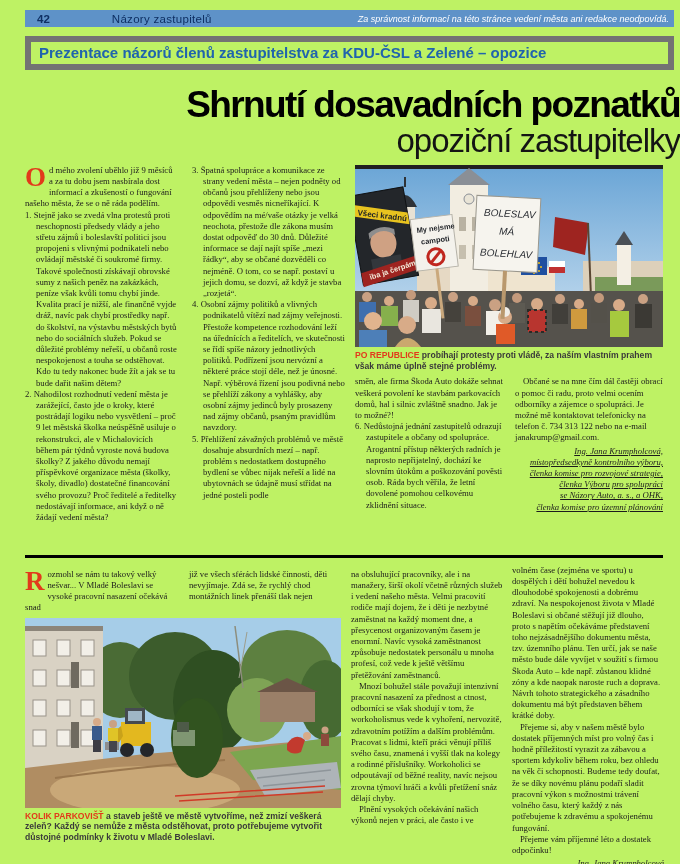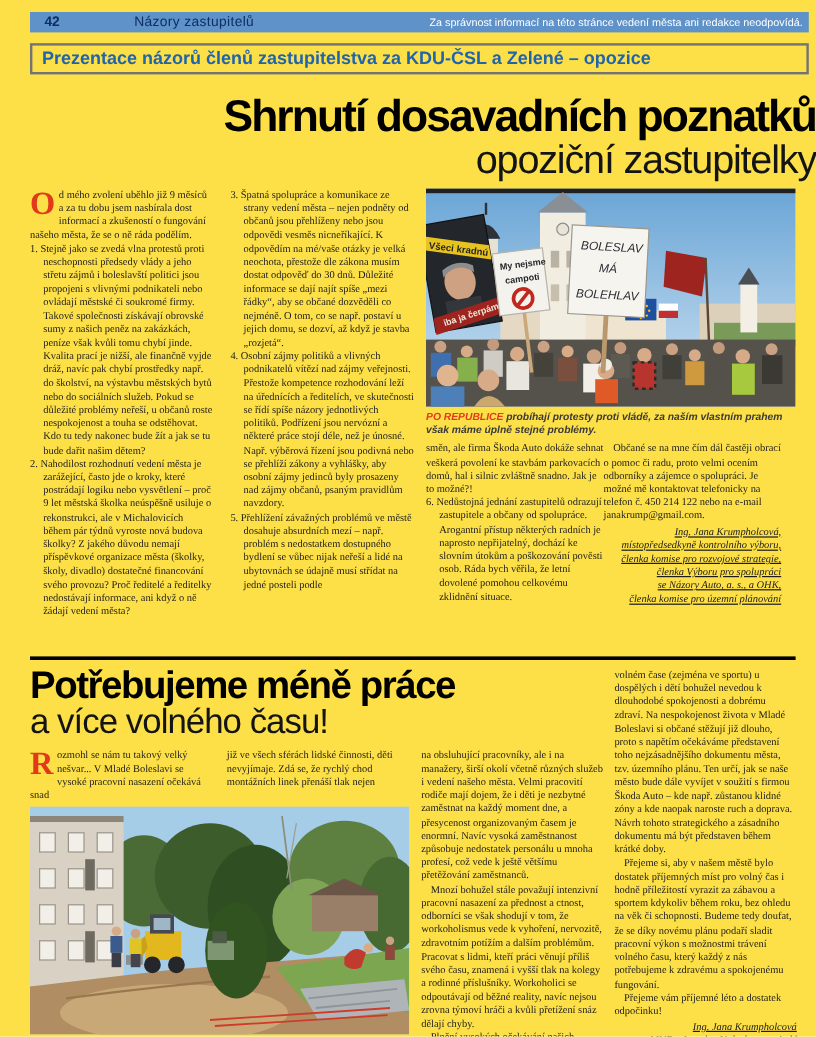--- a/index.html
+++ b/index.html
@@ -1,44 +1,44 @@
 <!DOCTYPE html>
 <html><head>
 <meta charset="utf-8">
 <style>
   html,body{margin:0;padding:0;background:#ffffff;}
-  .page{position:relative;width:680px;height:864px;background:#fde047;overflow:hidden;
+  .page{position:relative;width:680px;height:864px;background:#bef264;overflow:hidden;
         font-family:"Liberation Serif",serif;color:#1c1c1c;}
   
   .topbar{margin:10px 6px 0 25px;height:17px;background:#5e92c8;display:flex;align-items:center;
           font-family:"Liberation Sans",sans-serif;}
   .pagenum{color:#0e2f63;font-weight:bold;font-size:11.5px;margin-left:12px;}
   .section-title{color:#0e2f63;font-weight:normal;font-size:11.5px;margin-left:62px;letter-spacing:.3px;}
-  .disclaimer{margin-left:auto;margin-right:5px;color:#ffffff;font-size:9px;}
-  .banner{margin:9px 6px 16px 25px;border:2px solid #737373;padding:2px 8px 3px 8px;
+  .disclaimer{margin-left:auto;margin-right:5px;color:#ffffff;font-style:italic;font-size:9px;}
+  .banner{margin:9px 6px 16px 25px;border:6px solid #737373;padding:2px 8px 3px 8px;
           font-family:"Liberation Sans",sans-serif;font-weight:bold;font-size:15px;color:#2064ad;}
   
   .h1{margin:6px 0 0 24px;font-family:"Liberation Sans",sans-serif;text-align:right;}
   .h1-bold{font-size:37px;font-weight:bold;letter-spacing:-1.6px;line-height:1.02;color:#000;}
   .h1-light{font-size:33px;font-weight:normal;letter-spacing:-1px;line-height:1.0;color:#141414;}
   
   .bt{font-size:8.7px;line-height:11.2px;text-align:left;}
   .bt p{margin:0;}
   p.item{padding-left:11px;text-indent:-11px;margin:0;}
   .ind{text-indent:8px;}
   .dropcap{float:left;font-size:27px;line-height:22px;font-weight:bold;color:#e2391b;margin:1px 3px 0 0;}
   
   .a1{margin:8px 16px 0 25px;display:flex;gap:10px;}
   .a1-left{width:320px;height:372px;column-count:2;column-gap:14px;column-fill:auto;overflow:hidden;}
   .a1-right{width:308px;}
   .photo-frame{display:block;}
   .caption{font-family:"Liberation Sans",sans-serif;font-weight:bold;font-size:8.6px;line-height:10.8px;
-           color:#3a3a3a;margin:3px 0 0 0;font-style:italic;}
+           color:#3a3a3a;margin:3px 0 0 0;}
   .cap-lead{color:#e2391b;}
-  .a1-bottom{display:flex;margin-top:5px;height:172px;overflow:hidden;}
+  .a1-bottom{display:flex;gap:12px;margin-top:5px;height:172px;overflow:hidden;}
   .a1-bcol{width:148px;}
   .sig{font-style:italic;text-align:right;margin-top:2px;text-decoration:underline;}
   .sig div{white-space:nowrap;}
   
   .rule{height:2.5px;background:#000;margin:7px 17px 0 25px;}
   .a2{margin:5px 16px 0 25px;display:flex;gap:9px;}
   .a2-left{width:478px;}
   .h2{font-family:"Liberation Sans",sans-serif;}
   .h2-bold{font-size:32px;font-weight:bold;letter-spacing:-1.2px;line-height:1.02;color:#000;}
   .h2-light{font-size:29px;font-weight:normal;letter-spacing:-.8px;line-height:1.04;color:#141414;}
@@ -199,42 +199,38 @@
         </g>
       </svg>
       <div class="caption"><span class="cap-lead">PO REPUBLICE</span><span> probíhají protesty proti vládě, za naším vlastním prahem však máme úplně stejné problémy.</span></div>
 
       <div class="a1-bottom bt">
         <div class="a1-bcol">
           <p>směn, ale firma Škoda Auto dokáže sehnat veškerá povolení ke stavbám parkovacích domů, hal i silnic zvláštně snadno. Jak je to možné?!</p>
           <p class="item"><span>6.</span> <span>Nedůstojná jednání zastupitelů odrazují zastupitele a občany od spolupráce. Arogantní přístup některých radních je naprosto nepřijatelný, dochází ke slovním útokům a poškozování pověsti osob. Ráda bych věřila, že letní dovolené pomohou celkovému zklidnění situace.</span></p>
         </div>
         <div class="a1-bcol">
-          <p class="ind">Občané se na mne čím dál častěji obrací o pomoc či radu, proto velmi ocením odborníky a zájemce o spolupráci. Je možné mě kontaktovat telefonicky na telefon č. 450 214 122 nebo na e-mail janakrump@gmail.com.</p>
+          <p class="ind">Občané se na mne čím dál častěji obrací o pomoc či radu, proto velmi ocením odborníky a zájemce o spolupráci. Je možné mě kontaktovat telefonicky na telefon č. 734 313 122 nebo na e-mail janakrump@gmail.com.</p>
           <div class="sig">
             <div>Ing. Jana Krumpholcová,</div>
             <div>místopředsedkyně kontrolního výboru,</div>
             <div>členka komise pro rozvojové strategie,</div>
             <div>členka Výboru pro spolupráci</div>
             <div>se Názory Auto, a. s., a OHK,</div>
             <div>členka komise pro územní plánování</div>
           </div>
         </div>
       </div>
     </div>
   </div>
 
   <div class="rule"></div>
 
   <div class="a2">
     <div class="a2-left">
-      <div class="h2">
-        <div class="h2-bold">Potřebujeme méně práce</div>
-        <div class="h2-light">a více volného času!</div>
-      </div>
       <div class="a2-main">
         <div class="a2-subleft">
           <div class="a2-intro bt">
             <div><span class="dropcap">R</span><span>ozmohl se nám tu takový velký nešvar... V Mladé Boleslavi se vysoké pracovní nasazení očekává snad</span></div>
             <div>již ve všech sférách lidské činnosti, děti nevyjímaje. Zdá se, že rychlý chod montážních linek přenáší tlak nejen</div>
           </div>
 
           <svg class="photo-frame" width="316" height="190" viewBox="0 0 316 190" style="margin-top:4px">
             <rect width="316" height="190" fill="#a6cde8"></rect>
 

